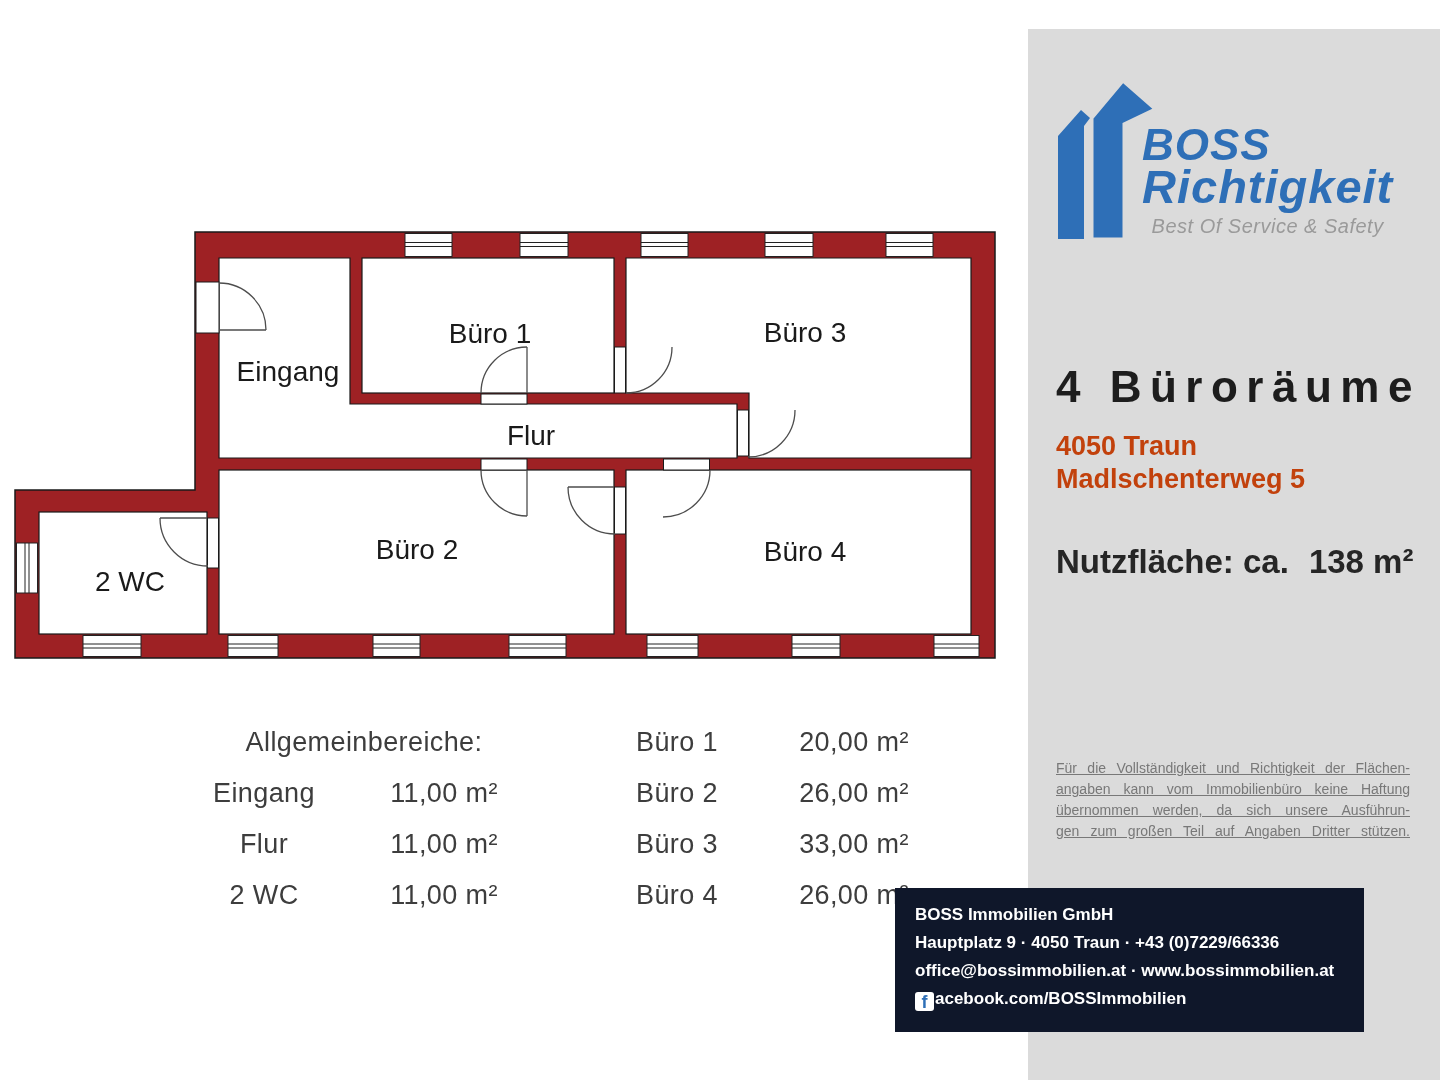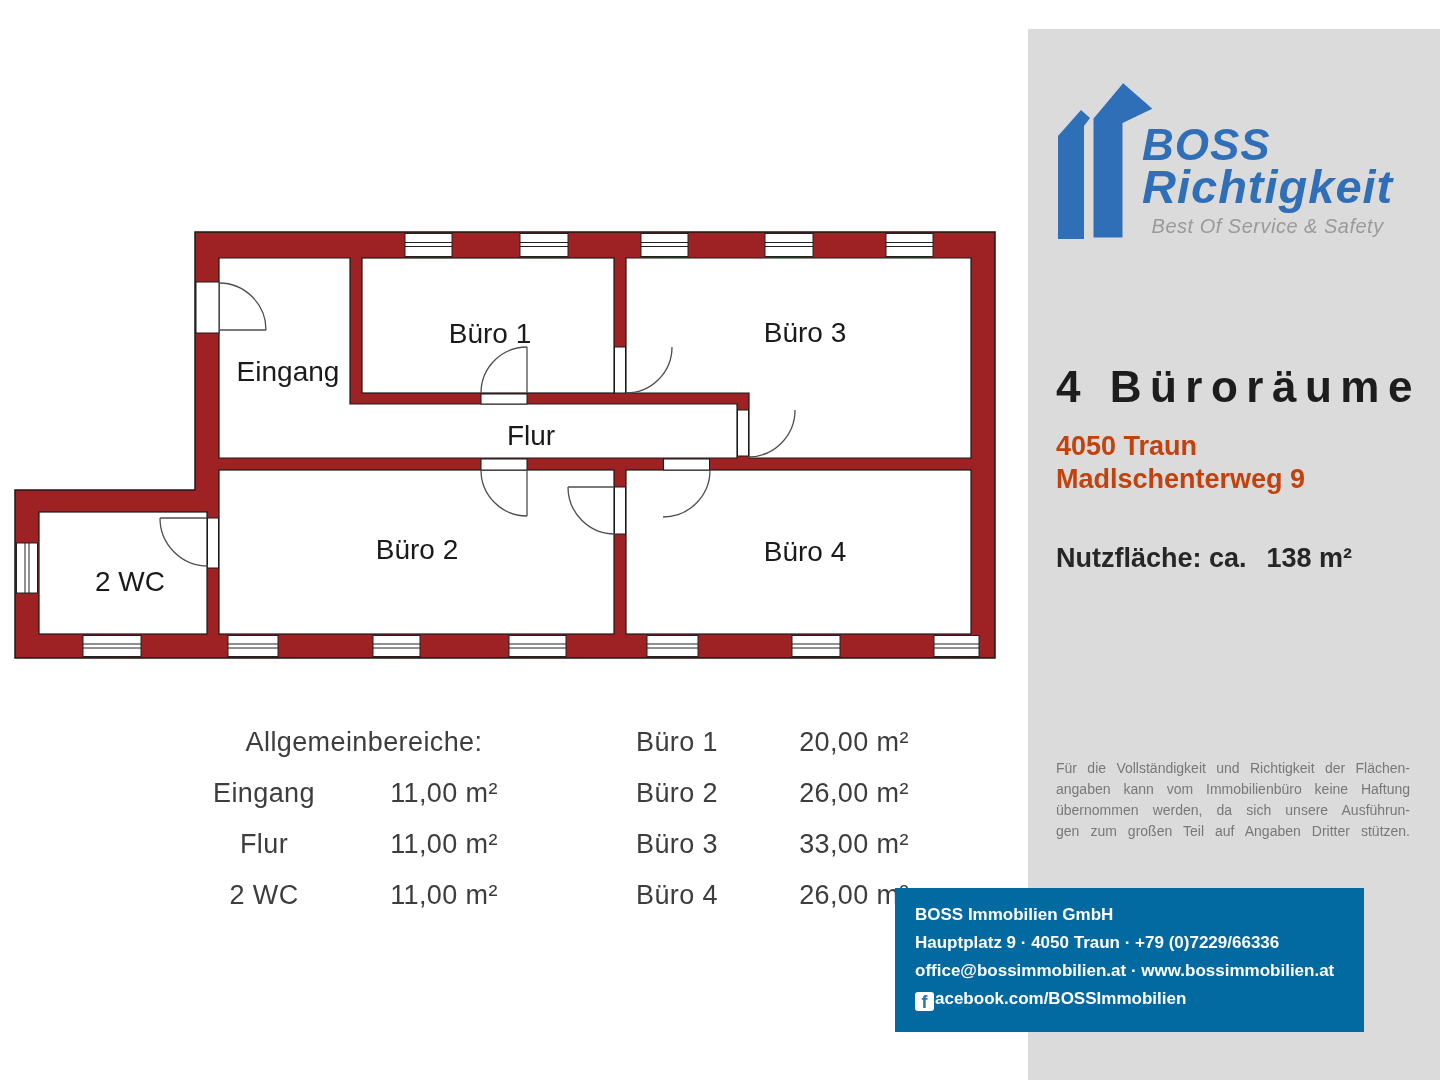--- a/index.html
+++ b/index.html
@@ -32,33 +32,33 @@
   .title{
     left:28px;top:333px;margin:0;
     font-size:44px;font-weight:bold;color:#1d1d1d;letter-spacing:8.5px;white-space:nowrap;
   }
   .address{
     left:28px;top:401px;
     font-size:27px;font-weight:bold;color:#c2410c;line-height:33px;
   }
   .nutz{
     left:28px;top:514px;
-    font-size:27px;font-weight:bold;color:#262626;white-space:nowrap;
+    font-size:33px;font-weight:bold;color:#262626;white-space:nowrap;
   }
   .nutz .val{margin-left:20px;}
   .disclaimer{
     left:28px;top:729px;width:354px;
     font-size:14px;color:#787878;line-height:21px;
   }
-  .disclaimer div{text-align:justify;text-align-last:justify;}
+  .disclaimer div{text-align:justify;text-align-last:justify;text-decoration:underline;}
 
   
   .bluebar{
     left:895px;top:888px;width:469px;height:144px;
-    background:#0369a1;color:#ffffff;
+    background:#0f172a;color:#ffffff;
     padding:0;z-index:5;
   }
   .bluebar .lines{position:absolute;left:20px;top:13px;line-height:28px;font-size:17px;font-weight:bold;white-space:nowrap;}
   .fbicon{
     display:inline-flex;width:19px;height:19px;background:#ffffff;color:#2e6fb7;
     border-radius:3px;align-items:flex-end;justify-content:center;
     font-size:18px;font-weight:bold;line-height:17px;overflow:hidden;
     vertical-align:-4px;margin-right:1px;
   }
 
@@ -222,39 +222,39 @@
     <div class="abs logo-text">
       <div class="logo-boss">BOSS</div>
       <div class="logo-immo">Richtigkeit</div>
       <div class="logo-slogan">Best Of Service &amp; Safety</div>
     </div>
 
     <h1 class="abs title">4 Büroräume</h1>
 
     <div class="abs address">
       <div>4050 Traun</div>
-      <div>Madlschenterweg 9</div>
+      <div>Madlschenterweg 5</div>
     </div>
 
     <div class="abs nutz">
       <span>Nutzfläche: ca.</span><span class="val">138 m²</span>
     </div>
 
     <div class="abs disclaimer">
       <div>Für die Vollständigkeit und Richtigkeit der Flächen-</div>
       <div>angaben kann vom Immobilienbüro keine Haftung</div>
       <div>übernommen werden, da sich unsere Ausführun-</div>
       <div>gen zum großen Teil auf Angaben Dritter stützen.</div>
     </div>
   </aside>
 
   <footer class="abs bluebar">
     <div class="lines">
       <div>BOSS Immobilien GmbH</div>
-      <div>Hauptplatz 9  ·  4050 Traun  ·  +79 (0)7229/66336</div>
+      <div>Hauptplatz 9  ·  4050 Traun  ·  +43 (0)7229/66336</div>
       <div>office@bossimmobilien.at ·  www.bossimmobilien.at</div>
       <div><span class="fbicon">
             <span>f</span>
           </span><span>acebook.com/BOSSImmobilien</span></div>
     </div>
   </footer>
 
 </div>
 
 </body></html>

